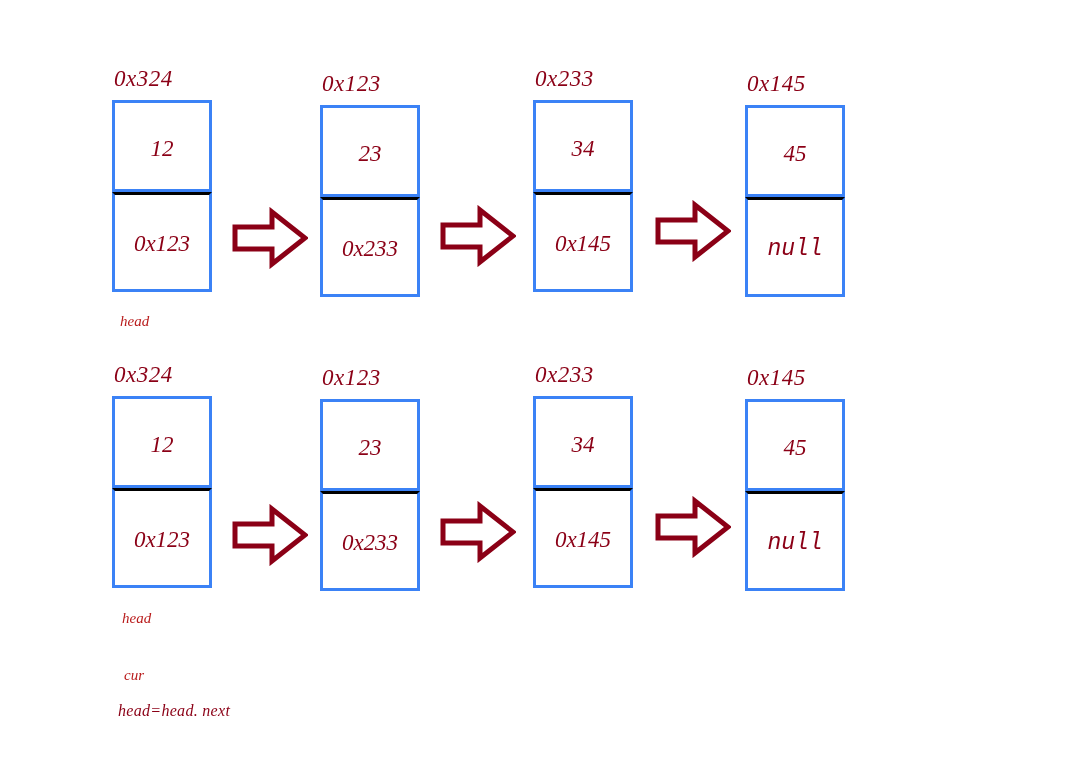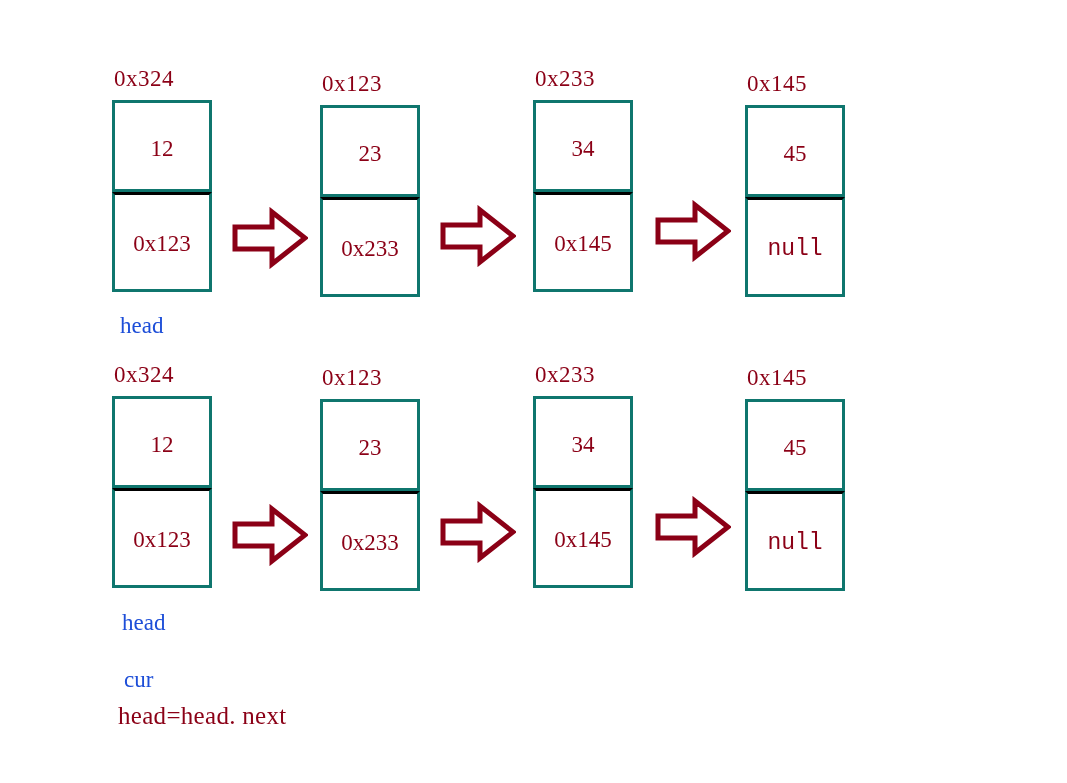--- a/index.html
+++ b/index.html
@@ -15,20 +15,21 @@
     font-family: "Liberation Serif", "DejaVu Serif", serif;
     background: #ffffff;
   }
 
   .canvas {
     position: absolute;
     left: 0;
     top: 0;
     width: 1067px;
     height: 702px;
+    font-style: italic;
   }
 
   
   .node {
     position: absolute;
     width: 100px;
     box-sizing: border-box;
   }
   .addr-label {
     position: absolute;
@@ -36,21 +37,21 @@
     top: -34px;
     font-size: 23px;
     color: #8b0016;
     white-space: nowrap;
     letter-spacing: 0.5px;
     font-family: "Liberation Serif", "DejaVu Serif", serif;
   }
   .cell {
     position: relative;
     box-sizing: border-box;
-    border: 3px solid #0f766e;
+    border: 3px solid #3b82f6;
     background: #ffffff;
     width: 100px;
   }
   .cell-value {
     height: 92px;
   }
   .cell-next {
     height: 100px;
     border-top-width: 0;
   }
@@ -86,28 +87,28 @@
   }
   .arrow svg {
     display: block;
     width: 76px;
     height: 62px;
   }
 
   
   .ptr-label {
     position: absolute;
-    font-size: 23px;
-    color: #1d4ed8;
+    font-size: 15px;
+    color: #b91c1c;
     white-space: nowrap;
     font-family: "Liberation Serif", "DejaVu Serif", serif;
   }
   .code-label {
     position: absolute;
-    font-size: 25px;
+    font-size: 16px;
     color: #8b0016;
     white-space: nowrap;
     font-family: "Liberation Serif", "DejaVu Serif", serif;
     letter-spacing: 0.3px;
   }
 </style>
 </head>
 <body>
 
 <div class="canvas">

